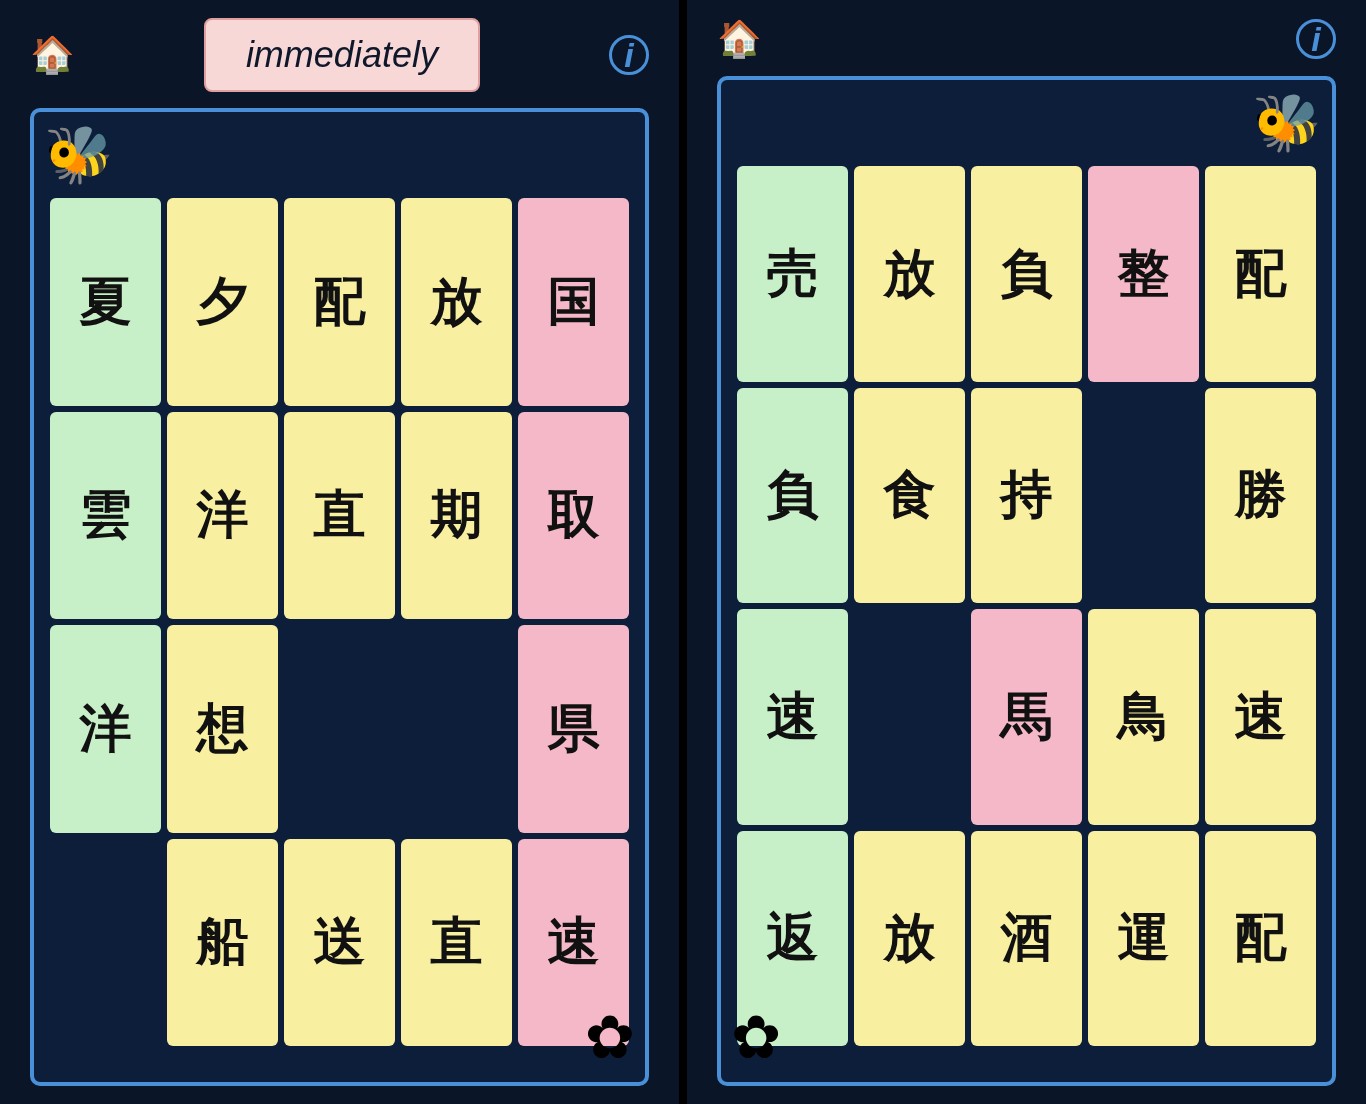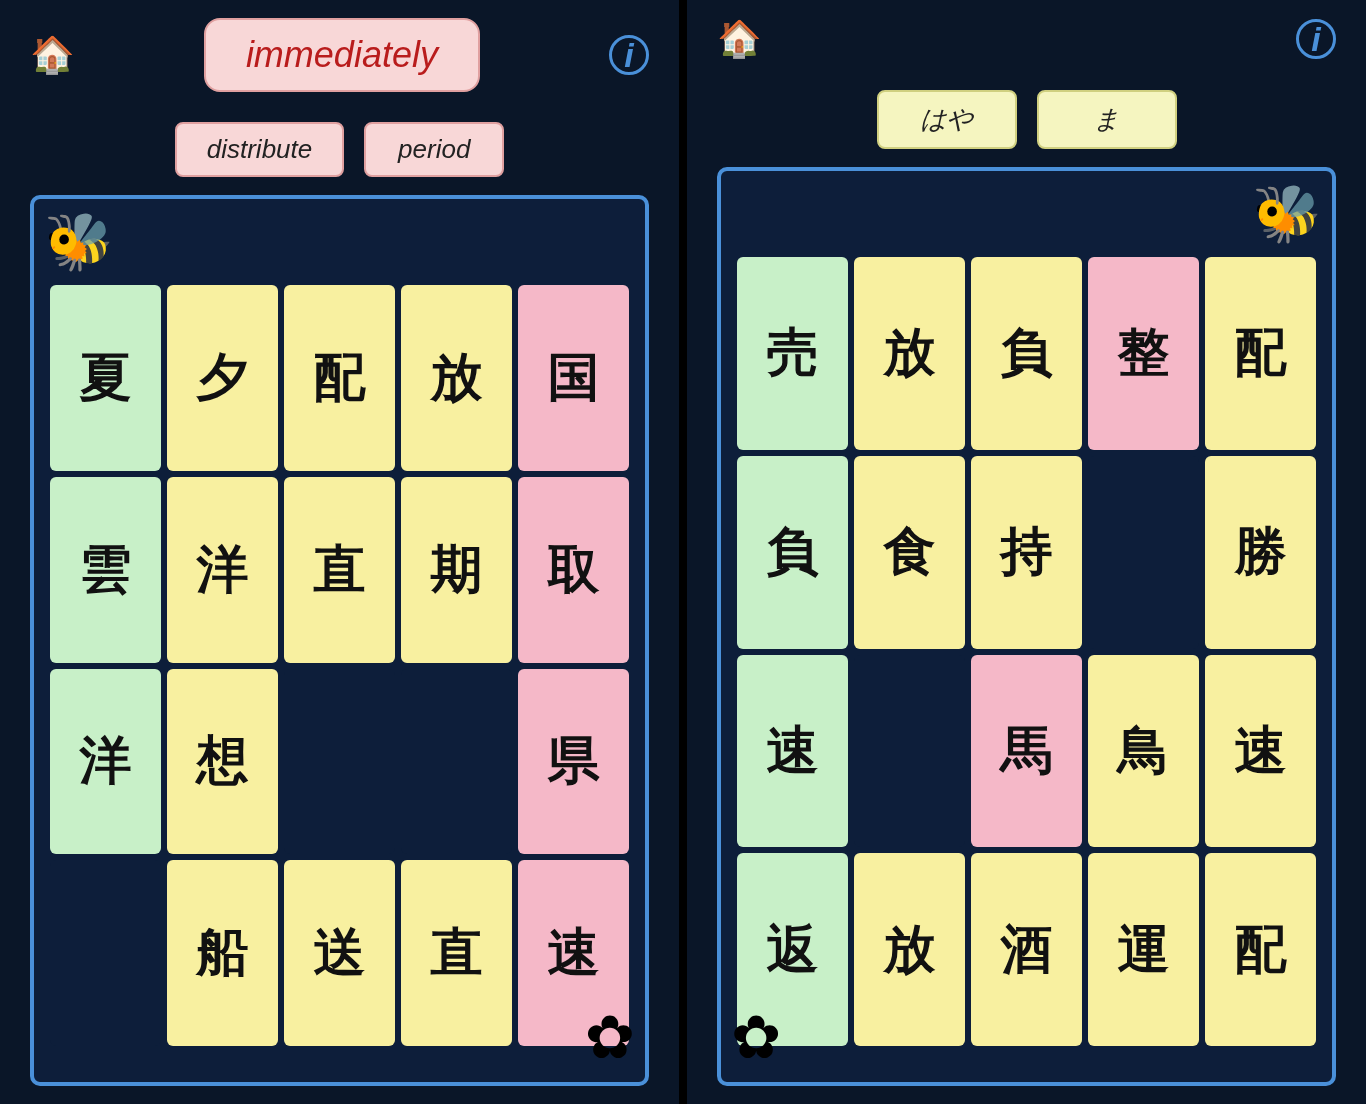--- a/index.html
+++ b/index.html
@@ -46,26 +46,26 @@
       height: 40px;
       display: flex;
       align-items: center;
       justify-content: center;
       font-style: italic;
       font-weight: bold;
     }
     .main-word-box {
       background: #f8d7d7;
       border: 2px solid #e0a0a0;
-      border-radius: 16px;
+      border-radius: 8px;
       padding: 14px 40px;
       font-size: 36px;
       font-style: italic;
       font-weight: 500;
-      color: #b91c1c;
+      color: #0f172a;
       min-width: 240px;
       text-align: center;
     }
     .main-word-box.yellow {
       background: #f5f5c0;
       border-color: #d0d080;
     }
     .hint-row {
       display: flex;
       gap: 20px;
@@ -140,24 +140,20 @@
     .cell.dark { background: #0d1e3a; }
   </style>
 </head>
 <body>
 
 <div class="panel">
   <div class="top-bar">
     <span class="home-icon">🏠</span>
     <div class="main-word-box">immediately</div>
     <div class="info-icon">i</div>
-  </div>
-  <div class="hint-row">
-    <div class="hint-box">distribute</div>
-    <div class="hint-box">period</div>
   </div>
   <div class="game-board-container">
     <div class="bee">🐝</div>
     <div class="grid" id="left-grid">
         <div class="cell green">夏</div>
         <div class="cell yellow">夕</div>
         <div class="cell yellow">配</div>
         <div class="cell yellow">放</div>
         <div class="cell pink">国</div>
         <div class="cell green">雲</div>
@@ -180,24 +176,20 @@
   </div>
 </div>
 
 <div class="divider"></div>
 
 <div class="panel">
   <div class="top-bar">
     <span class="home-icon">🏠</span>
     <div class="info-icon">i</div>
   </div>
-  <div class="hint-row">
-    <div class="hint-box yellow">はや</div>
-    <div class="hint-box yellow">ま</div>
-  </div>
   <div class="game-board-container">
     <div class="bee right">🐝</div>
     <div class="grid" id="right-grid">
         <div class="cell green">売</div>
         <div class="cell yellow">放</div>
         <div class="cell yellow">負</div>
         <div class="cell pink">整</div>
         <div class="cell yellow">配</div>
         <div class="cell green">負</div>
         <div class="cell yellow">食</div>

